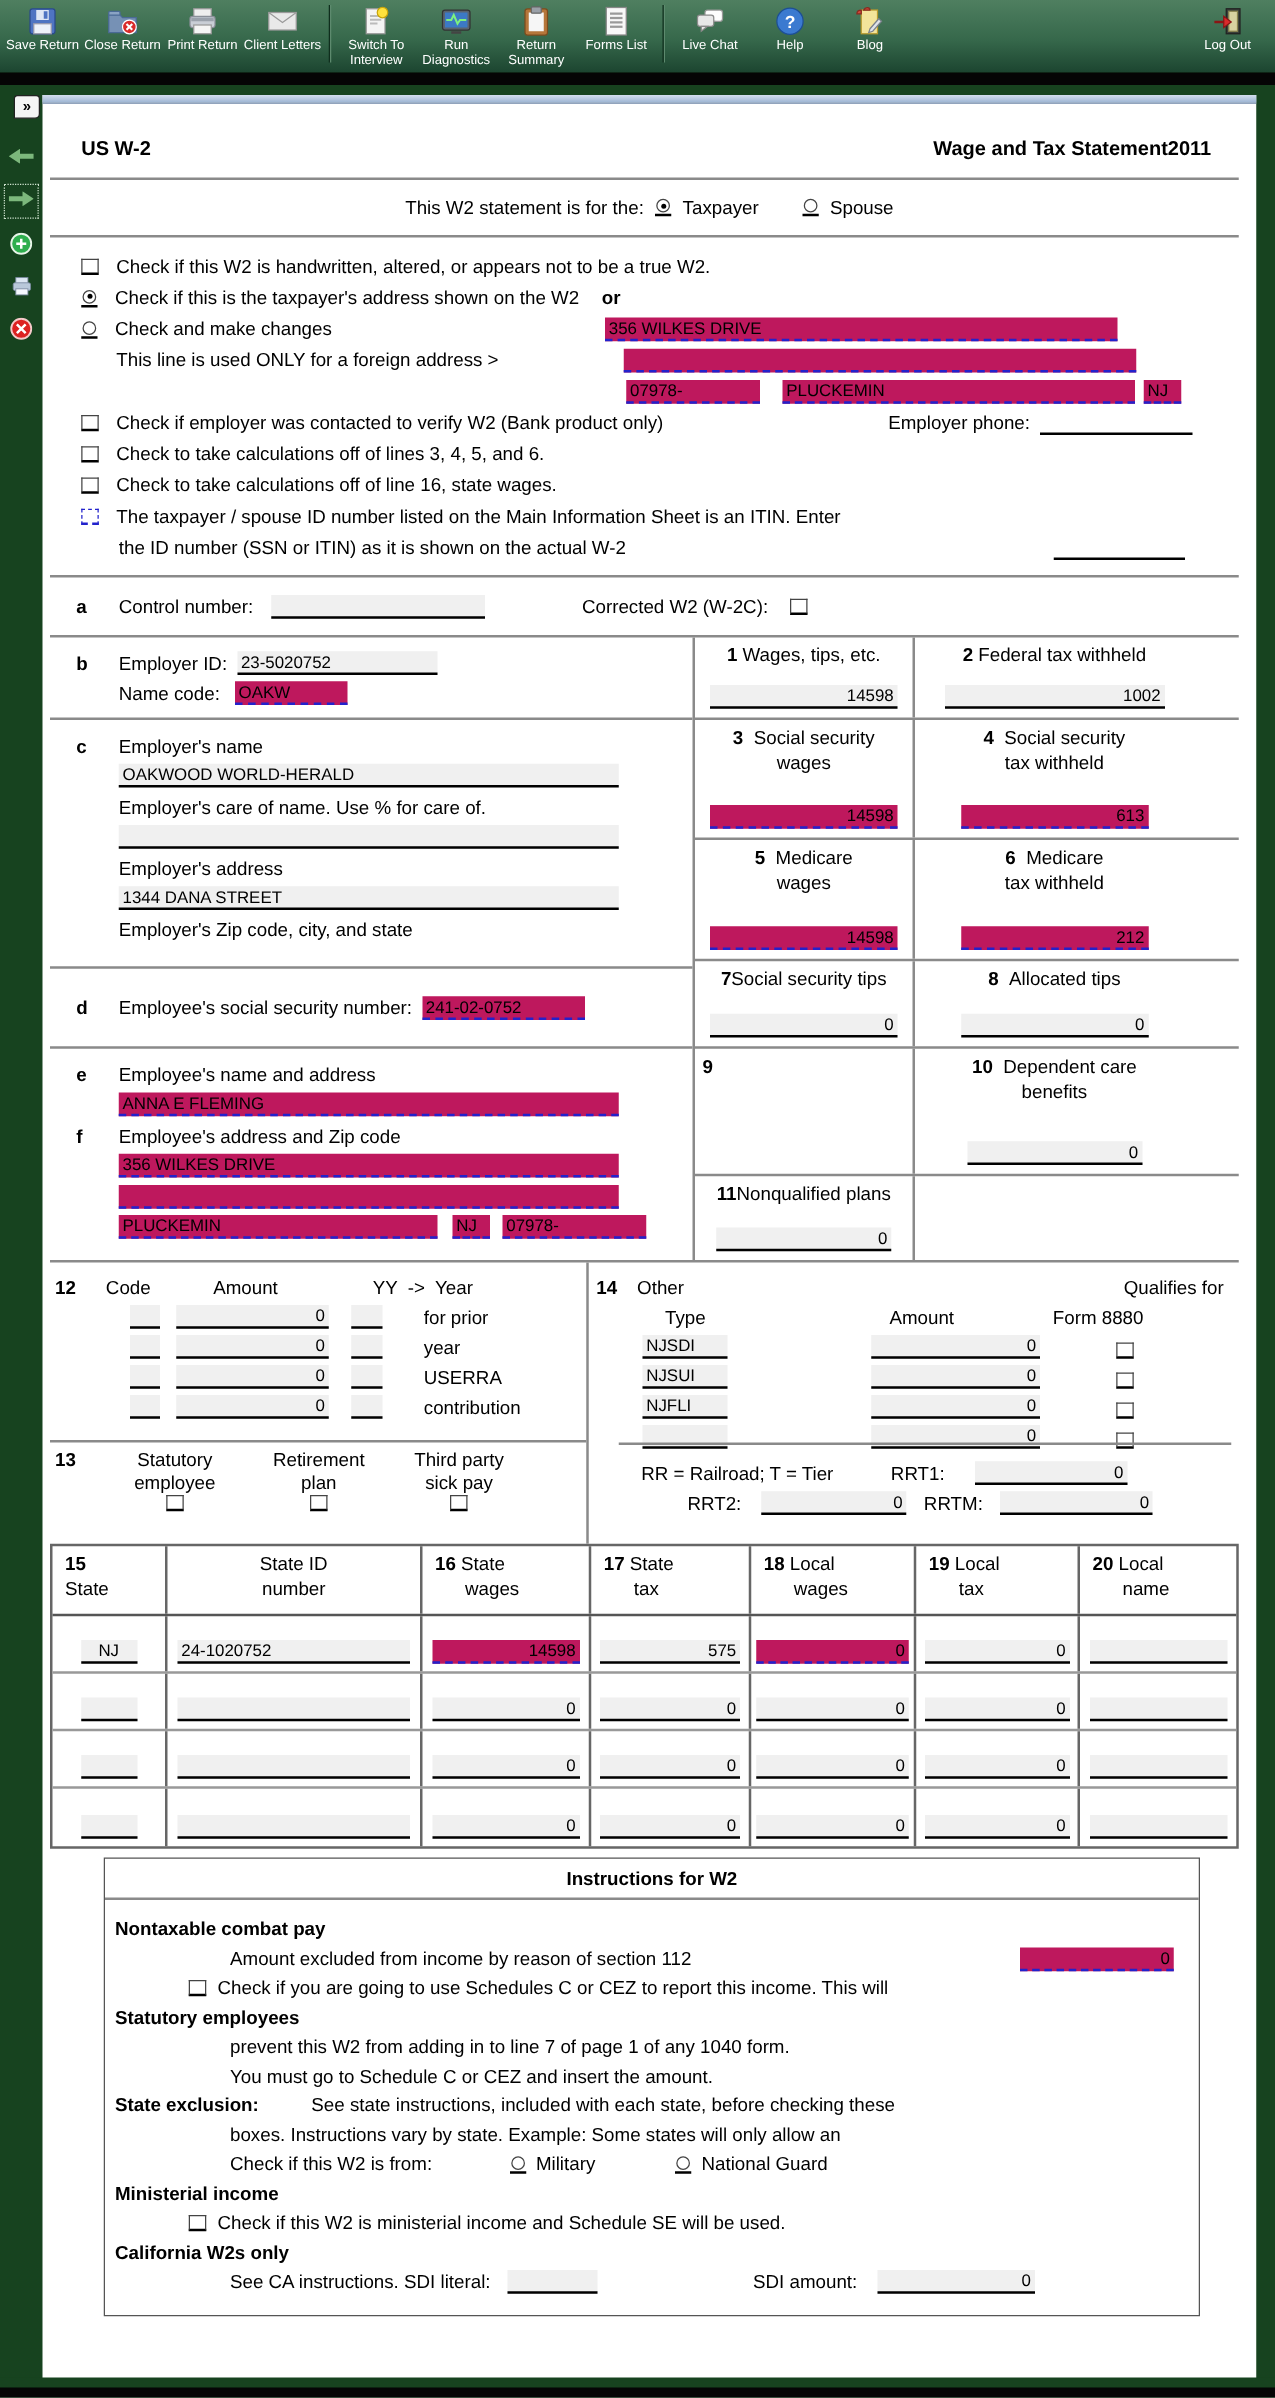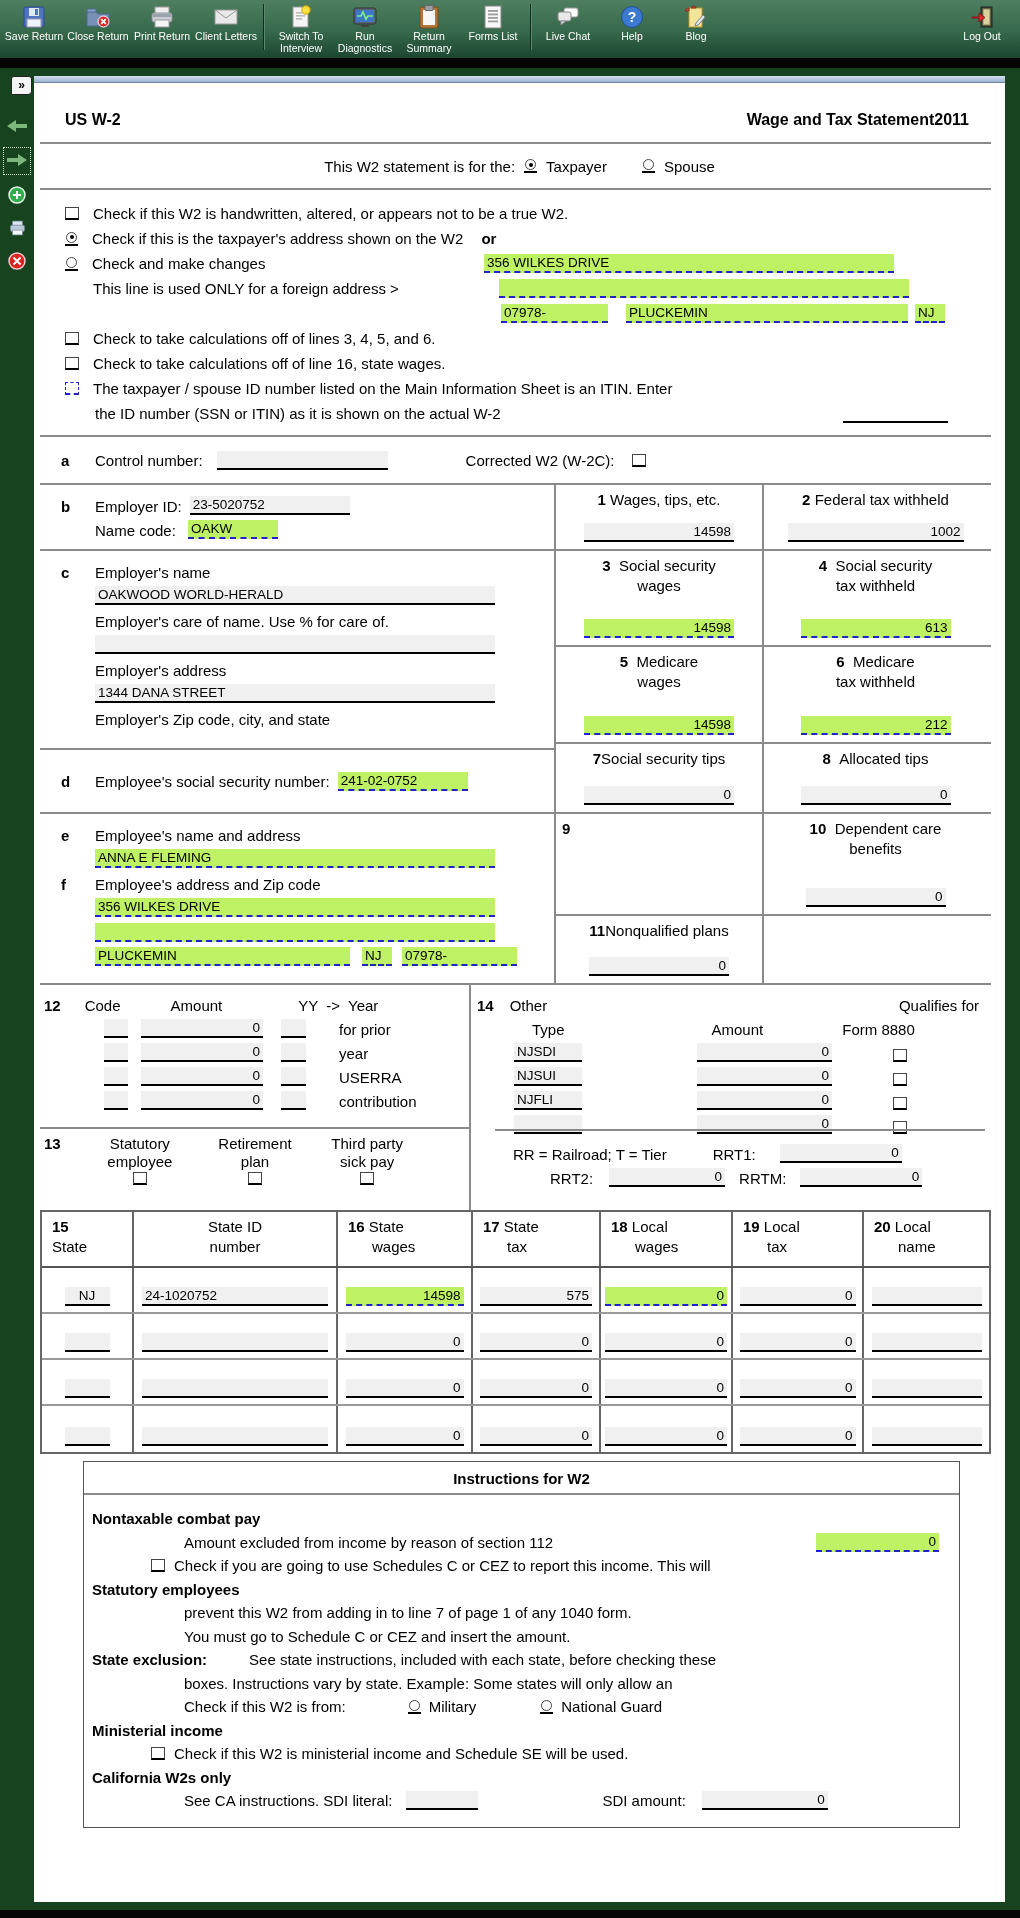--- a/index.html
+++ b/index.html
@@ -23,21 +23,21 @@
 
   .page { width:971px; flex:none; background:#fff; min-height:1826px; }
   .page-top { height:7px; background:linear-gradient(#d3deee,#9db5d3); border-bottom:1px solid #6f87a8; }
 
   .rule { height:2px; background:#8a8a8a; margin:0 14px 0 6px; }
 
   
   .page { font-size:15px; color:#000; }
   b { font-weight:bold; }
   .fld { display:inline-block; background:#f0f0f0; border-bottom:2px solid #000; height:19px; line-height:18px; font-size:13.5px; padding:0 3px; vertical-align:bottom; white-space:nowrap; overflow:hidden; }
-  .fld.y { background:#bef264; border-bottom:2px dashed #2222cc; }
+  .fld.y { background:#be185d; border-bottom:2px dashed #2222cc; }
   .fld.num { text-align:right; }
   .cb { width:14px; height:13px; border:1px solid #444; border-bottom:2px solid #000; background:#fff; display:inline-block; flex:none; }
   .cb.dash { border:1px dashed #2222cc; border-bottom:2px dashed #2222cc; }
   .rwrap { display:inline-block; border-bottom:2px solid #000; padding:0 1px 1px; line-height:0; flex:none; }
   .rad { width:11px; height:11px; border:1px solid #444; border-radius:50%; background:#fff; display:inline-block; position:relative; }
   .rad.on::after { content:''; position:absolute; left:2.5px; top:2.5px; width:4px; height:4px; background:#000; border-radius:50%; }
 
   
   .ph { display:flex; align-items:baseline; padding:28px 36px 13px 31px; }
   .ph .fid { font-size:16px; font-weight:bold; }
@@ -58,21 +58,21 @@
   .boxgrid { display:flex; margin:0 14px 0 6px; }
   .bg-left { width:516px; border-right:2px solid #8a8a8a; }
   .bg-right { width:435px; display:flex; flex-direction:column; }
   .lcell { padding:5px 6px 0 21px; }
   .lcell.bb { border-bottom:2px solid #8a8a8a; }
   .lrow { display:flex; align-items:flex-end; height:24.5px; }
   .lrow .ltr { width:34px; font-weight:bold; flex:none; }
   .lrow .ind { width:34px; flex:none; }
   .br { display:flex; border-bottom:2px solid #8a8a8a; }
   .br:last-child { border-bottom:none; }
-  .b1 { width:208px; border-right:2px solid #8a8a8a; }
+  .b1 { width:176px; border-right:2px solid #8a8a8a; }
   .b2 { width:223px; }
   .bx { height:100%; padding:5px 6px 7px; display:flex; flex-direction:column; text-align:center; }
   .bx .lb { line-height:19.5px; }
   .bx .vf { margin-top:auto; align-self:center; }
 
   
   .sec1214 { display:flex; margin:0 14px 0 6px; }
   .s12 { width:431px; border-right:2px solid #8a8a8a; }
   .s14 { width:518px; }
   .s12top { height:144px; border-bottom:2px solid #8a8a8a; padding-top:5px; }
@@ -308,20 +308,26 @@
           <span style="width:406px; flex:none;">This line is used ONLY for a foreign address &gt;</span>
           <span class="fld y" style="width:410px;"></span>
         </div>
         <div class="cl" style="padding-left:467px;">
           <span class="fld y" style="width:107px;">07978-</span>
           <span class="fld y" style="width:282px; margin-left:18px;">PLUCKEMIN</span>
           <span class="fld y" style="width:30px; margin-left:7px;">NJ</span>
         </div>
         <div class="cl">
           <span class="cb"></span>
+          <span class="txt">Check if employer was contacted to verify W2  (Bank product only)</span>
+          <span style="margin-left:auto;">Employer phone:</span>
+          <span class="fld" style="width:122px; margin-left:8px; margin-right:51px; background:#fff;"></span>
+        </div>
+        <div class="cl">
+          <span class="cb"></span>
           <span class="txt">Check to take calculations off of lines 3,  4,  5,  and 6.</span>
         </div>
         <div class="cl">
           <span class="cb"></span>
           <span class="txt">Check to take calculations off of line 16,  state wages.</span>
         </div>
         <div class="cl">
           <span class="cb dash"></span>
           <span class="txt">The taxpayer / spouse ID number listed on the Main Information Sheet is an ITIN.  Enter</span>
         </div>

